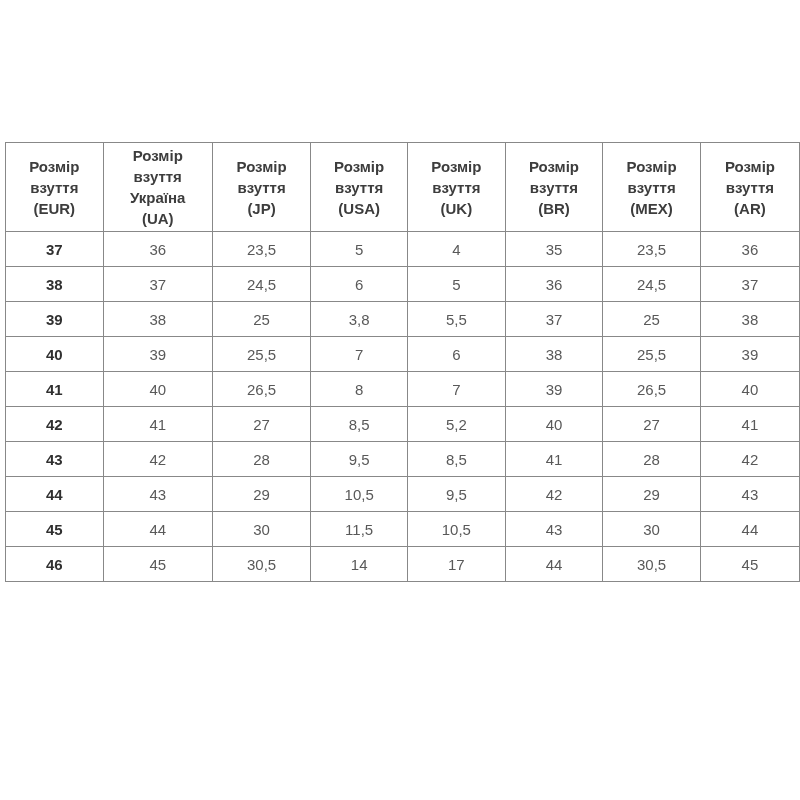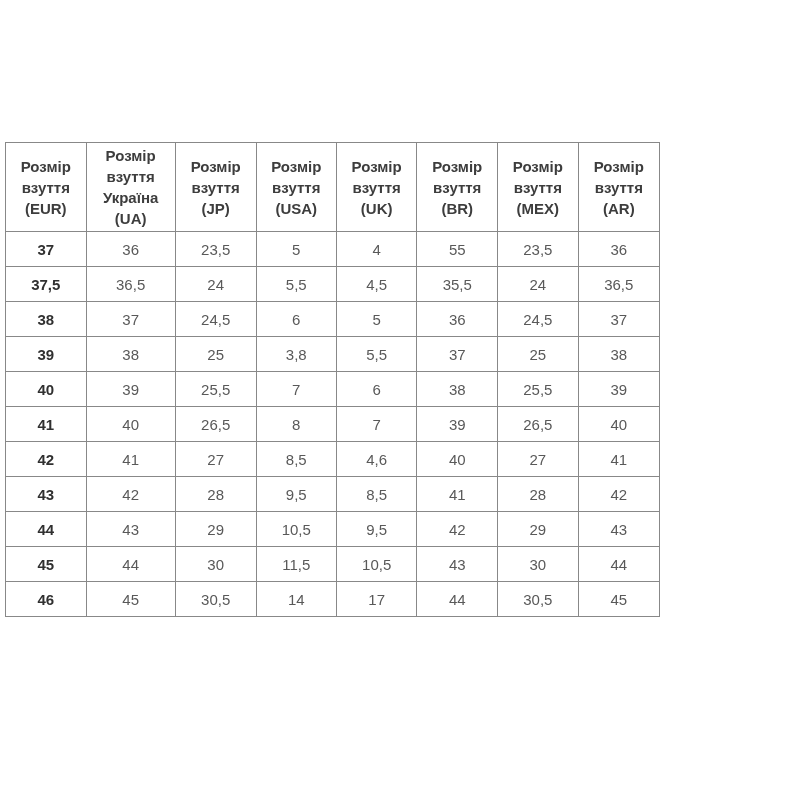--- a/index.html
+++ b/index.html
@@ -6,21 +6,21 @@
     margin: 0;
     padding: 0;
     background: #ffffff;
     width: 800px;
     height: 800px;
     font-family: "Liberation Sans", sans-serif;
     overflow: hidden;
   }
   .page {
     position: relative;
-    width: 660px;
+    width: 800px;
     height: 800px;
     background: #ffffff;
   }
   .table-wrap {
     position: absolute;
     left: 5px;
     top: 142px;
   }
   table.size-table {
     border-collapse: collapse;
@@ -97,33 +97,23 @@
 (AR)</th>
           </tr>
       </thead>
       <tbody id="table-body">
           <tr>
             <td class="first-col">37</td>
             <td>36</td>
             <td>23,5</td>
             <td>5</td>
             <td>4</td>
-            <td>55</td>
+            <td>35</td>
             <td>23,5</td>
             <td>36</td>
-          </tr>
-          <tr>
-            <td class="first-col">37,5</td>
-            <td>36,5</td>
-            <td>24</td>
-            <td>5,5</td>
-            <td>4,5</td>
-            <td>35,5</td>
-            <td>24</td>
-            <td>36,5</td>
           </tr>
           <tr>
             <td class="first-col">38</td>
             <td>37</td>
             <td>24,5</td>
             <td>6</td>
             <td>5</td>
             <td>36</td>
             <td>24,5</td>
             <td>37</td>
@@ -156,21 +146,21 @@
             <td>7</td>
             <td>39</td>
             <td>26,5</td>
             <td>40</td>
           </tr>
           <tr>
             <td class="first-col">42</td>
             <td>41</td>
             <td>27</td>
             <td>8,5</td>
-            <td>4,6</td>
+            <td>5,2</td>
             <td>40</td>
             <td>27</td>
             <td>41</td>
           </tr>
           <tr>
             <td class="first-col">43</td>
             <td>42</td>
             <td>28</td>
             <td>9,5</td>
             <td>8,5</td>

